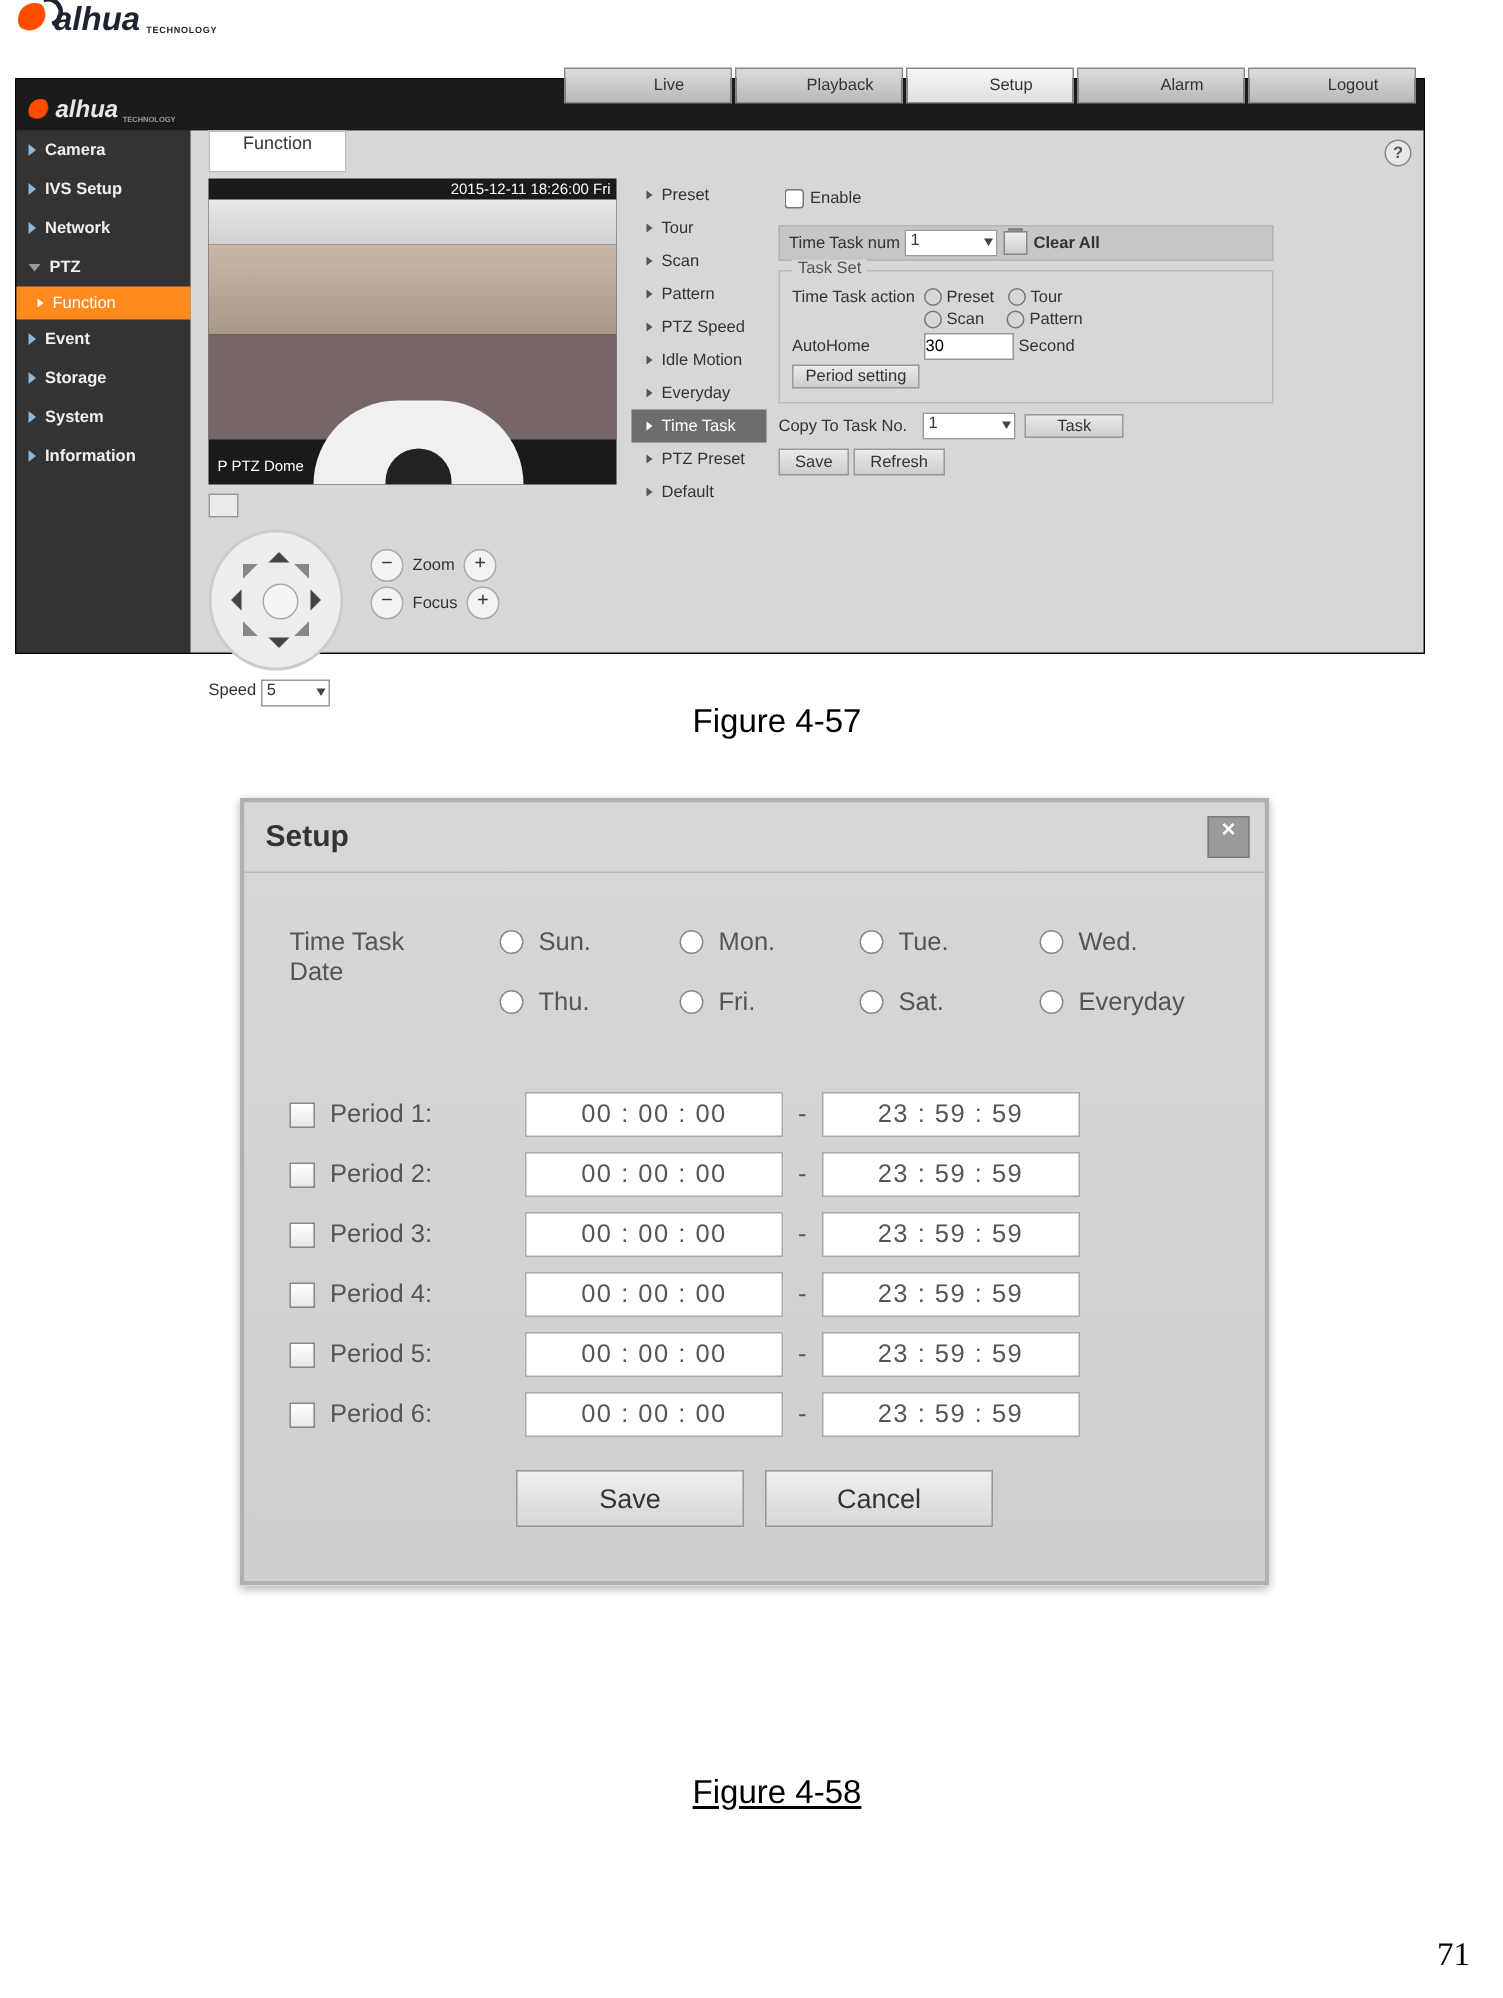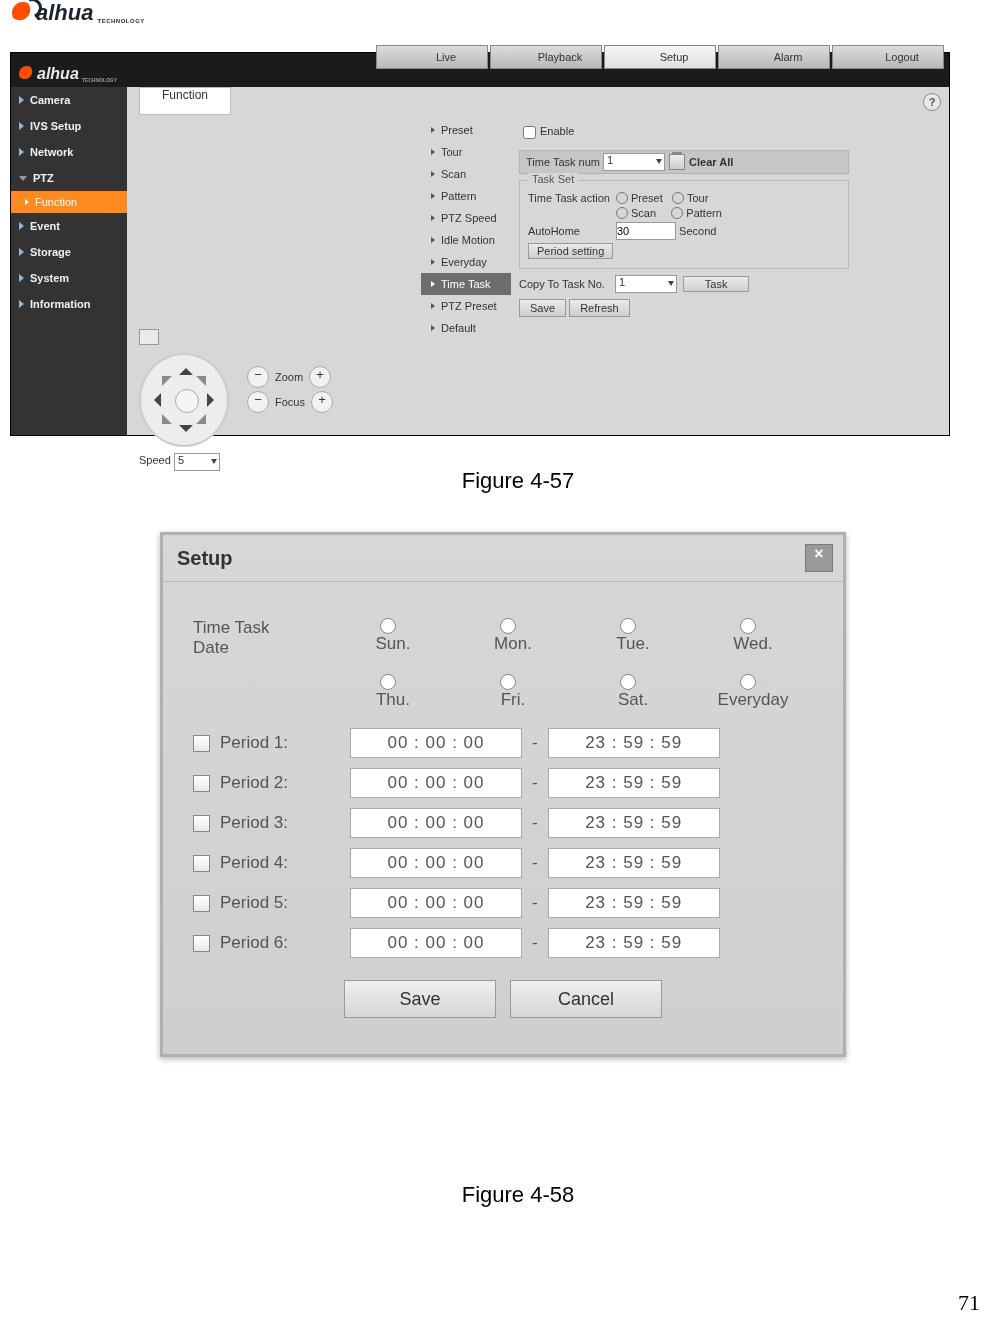--- a/index.html
+++ b/index.html
@@ -83,32 +83,32 @@
   .cap{ text-align:center; font-size:22px;margin-left:34px; }
   .cap1{ position:absolute; top:468px; left:0; right:0;}
 
   
   .dlg{ position:absolute; top:532px; left:160px; width:680px; background:linear-gradient(#d7d7d7,#cfcfcf); border:3px solid #b0b0b0; box-shadow:0 2px 6px rgba(0,0,0,0.3);}
   .dlg-title{display:flex;align-items:center;height:46px;border-bottom:1px solid #b8b8b8;}
   .dlg-title span{font:700 20px Arial;color:#333;margin-left:14px;}
   .dlg-close{margin-left:auto;margin-right:10px;width:26px;height:26px;background:#9a9a9a;color:#fff;text-align:center;line-height:26px;font:700 16px Arial;border:1px solid #7a7a7a;}
   .dlg-body{padding:26px 30px 18px; color:#555;font:17px Arial;}
   .days{display:flex;flex-wrap:wrap;margin-left:140px;margin-bottom:18px;}
-  .day{width:120px;display:flex;align-items:center;margin:10px 0;flex-direction:column;}
+  .day{width:120px;display:flex;align-items:center;margin:10px 0;}
   .r2{width:14px;height:14px;border:1px solid #888;border-radius:50%;background:#fff;margin-right:10px;}
   .ttd{position:absolute;margin-top:10px;}
   .prow{display:flex;align-items:center;margin:10px 0;}
   .cb{width:15px;height:15px;border:1px solid #888;background:linear-gradient(#fff,#e8e8e8);margin-right:10px;}
   .plabel{width:100px;}
   .tbox{width:170px;height:28px;border:1px solid #aaa;background:#fff;display:flex;align-items:center;justify-content:center;letter-spacing:1px;}
   .dash{margin:0 10px;}
   .dlg-btns{display:flex;justify-content:center;gap:14px;margin:22px 0 18px;}
   .bbtn{width:150px;height:36px;background:linear-gradient(#efefef,#d6d6d6);border:1px solid #999;font:18px Arial;color:#333;text-align:center;line-height:36px;}
 
-  .cap2{ position:absolute; top:1182px; left:0; right:0;}
+  .cap2{ position:absolute; top:1182px; left:0; right:0;text-decoration:underline;}
   .pagenum{ position:absolute; bottom:16px; right:22px; font:22px "Times New Roman",serif;}
 </style>
 </head>
 <body>
 
 <div class="page">
 
   <div class="logo">
     <div class="logo-mark"></div>
     <div class="logo-text">alhua</div>
@@ -165,20 +165,28 @@
             <span>System</span>
           </div>
         <div class="side-item">
             <span class="tri"></span>
             <span>Information</span>
           </div>
       </div>
       <div class="shot1-main">
         <div class="func-tab">Function</div>
         <div class="help">?</div>
+        <div class="preview">
+          <div class="timestamp">2015-12-11 18:26:00 Fri</div>
+          <div class="ceiling"></div>
+          <div class="wall"></div>
+          <div class="desk"></div>
+          <div class="dome"></div>
+          <div class="pr-label">P PTZ Dome</div>
+        </div>
         <div class="cam-icon"></div>
         <div class="ptz-ctrl">
           <div style="display:flex;">
             <div class="dpad">
               <div class="a u"></div>
               <div class="a d"></div>
               <div class="a l"></div>
               <div class="a r"></div>
               <div class="a ul"></div>
               <div class="a ur"></div>

